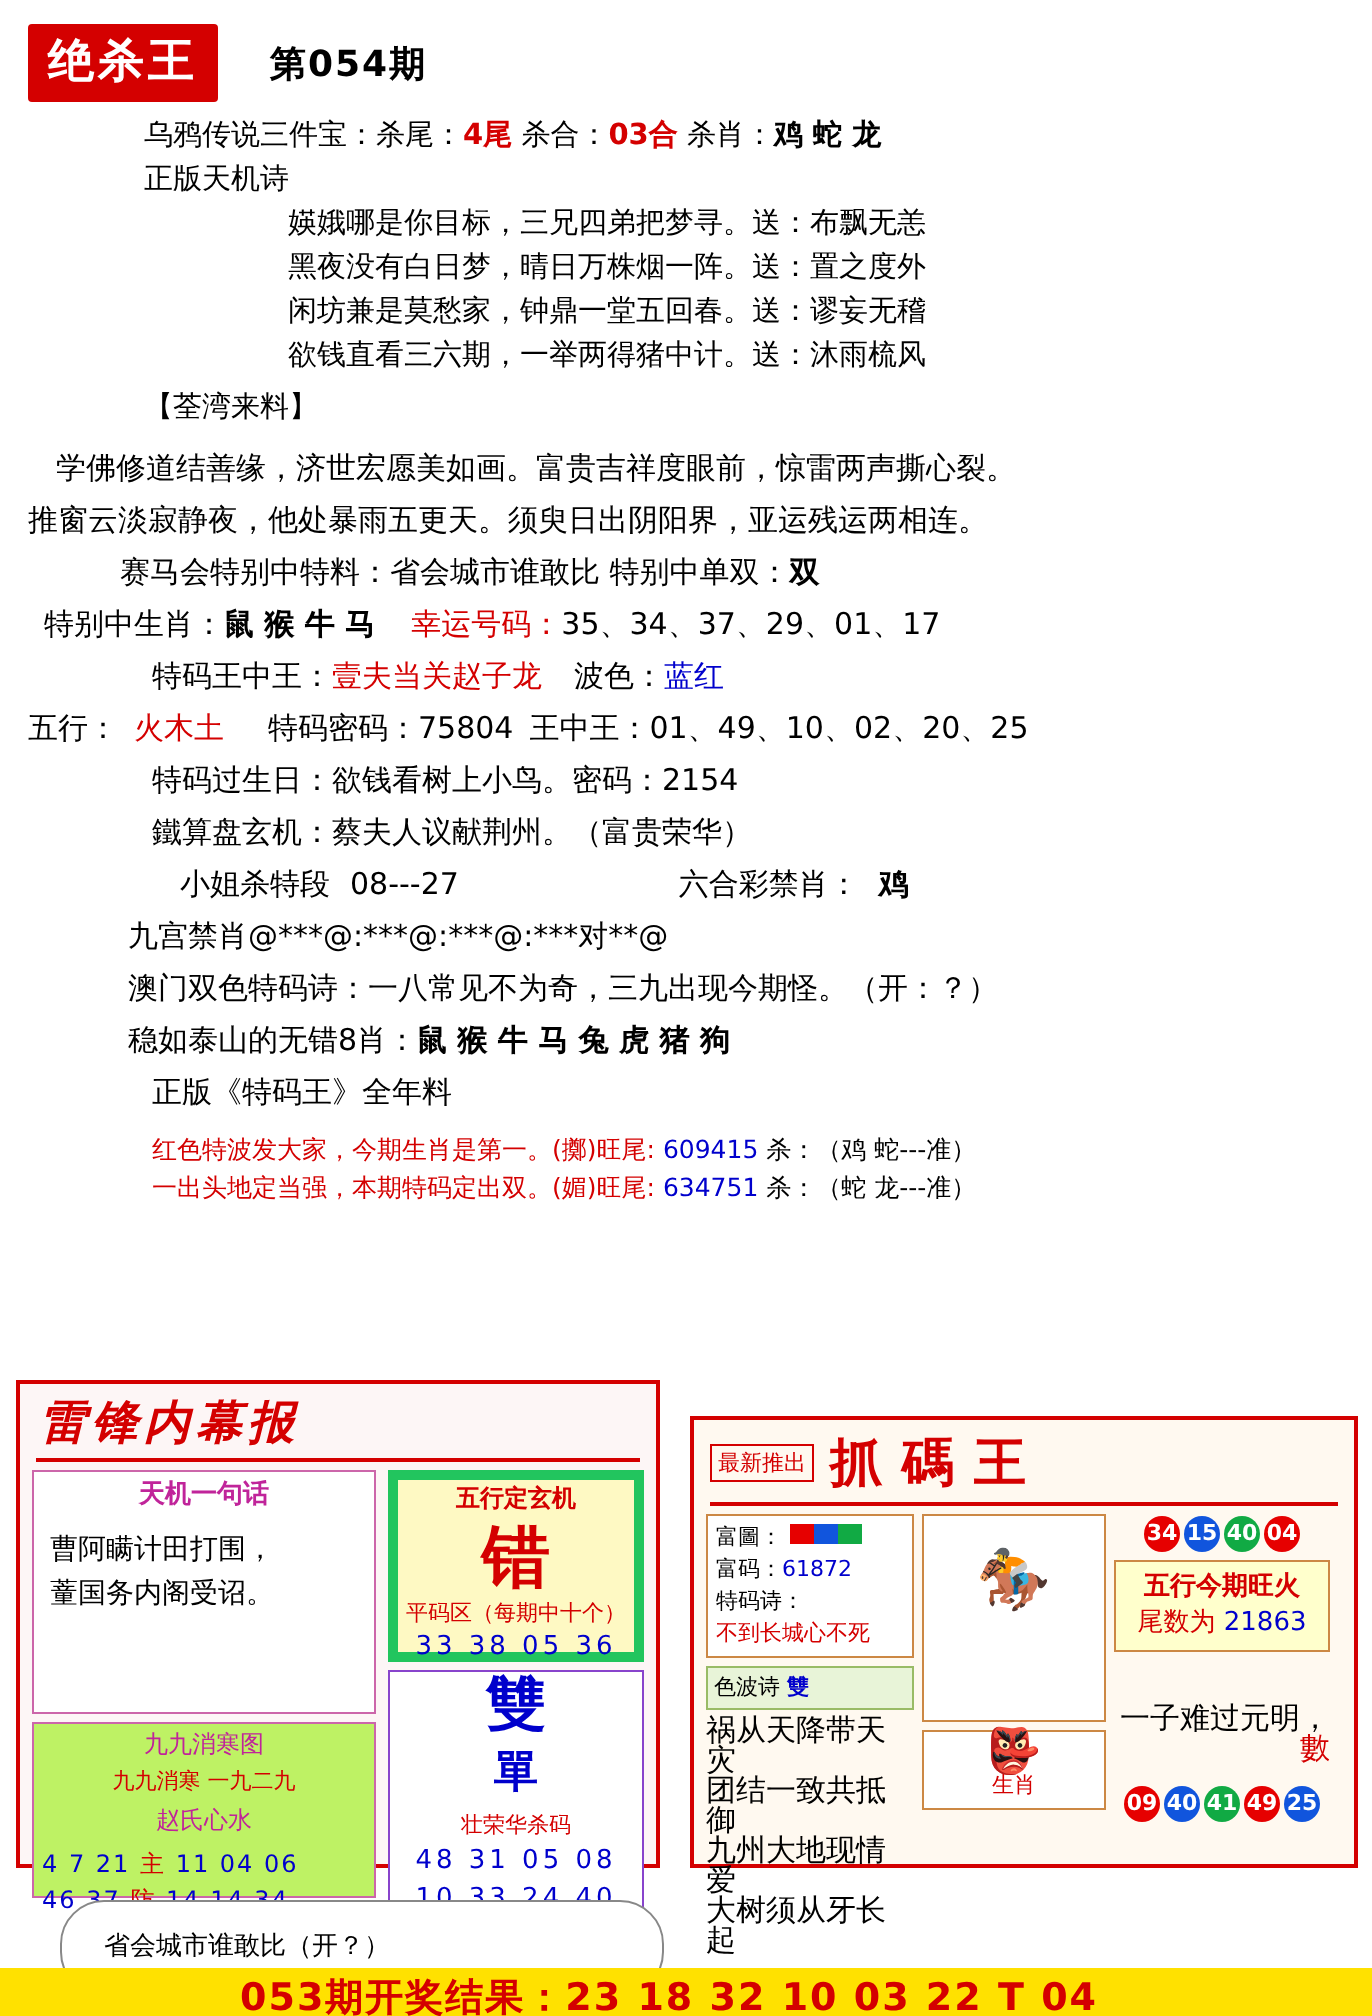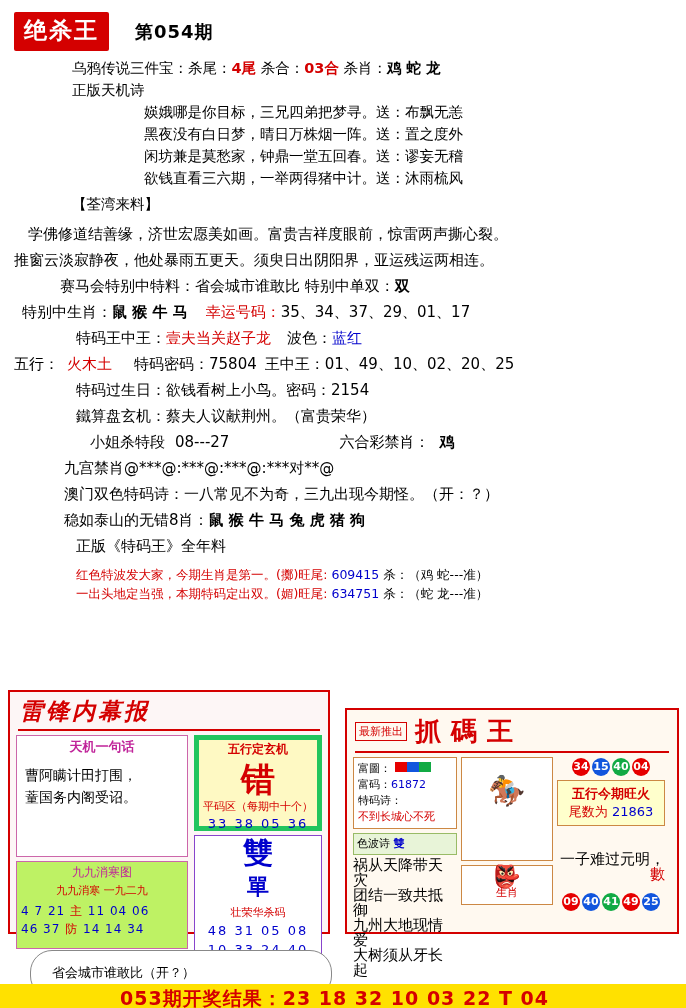--- a/index.html
+++ b/index.html
@@ -182,20 +182,21 @@
           <div class="boxA">
             <div class="bt">天机一句话</div>
             <div class="btx">
               <div>曹阿瞒计田打围，</div>
               <div>蕫国务内阁受诏。</div>
             </div>
           </div>
           <div class="boxB">
             <div class="bt">九九消寒图</div>
             <div class="ssy">九九消寒 一九二九</div>
+            <div class="ssy" style="color:#c0249a;font-size:12px;margin-top:4px">赵氏心水</div>
             <div class="numsA">
               <span>4 7  21</span>
               <span class="red">主</span>
               <span>11 04 06</span><br>
               <span>46  37</span>
               <span class="red">防</span>
               <span>14 14 34</span>
             </div>
           </div>
         </div>

